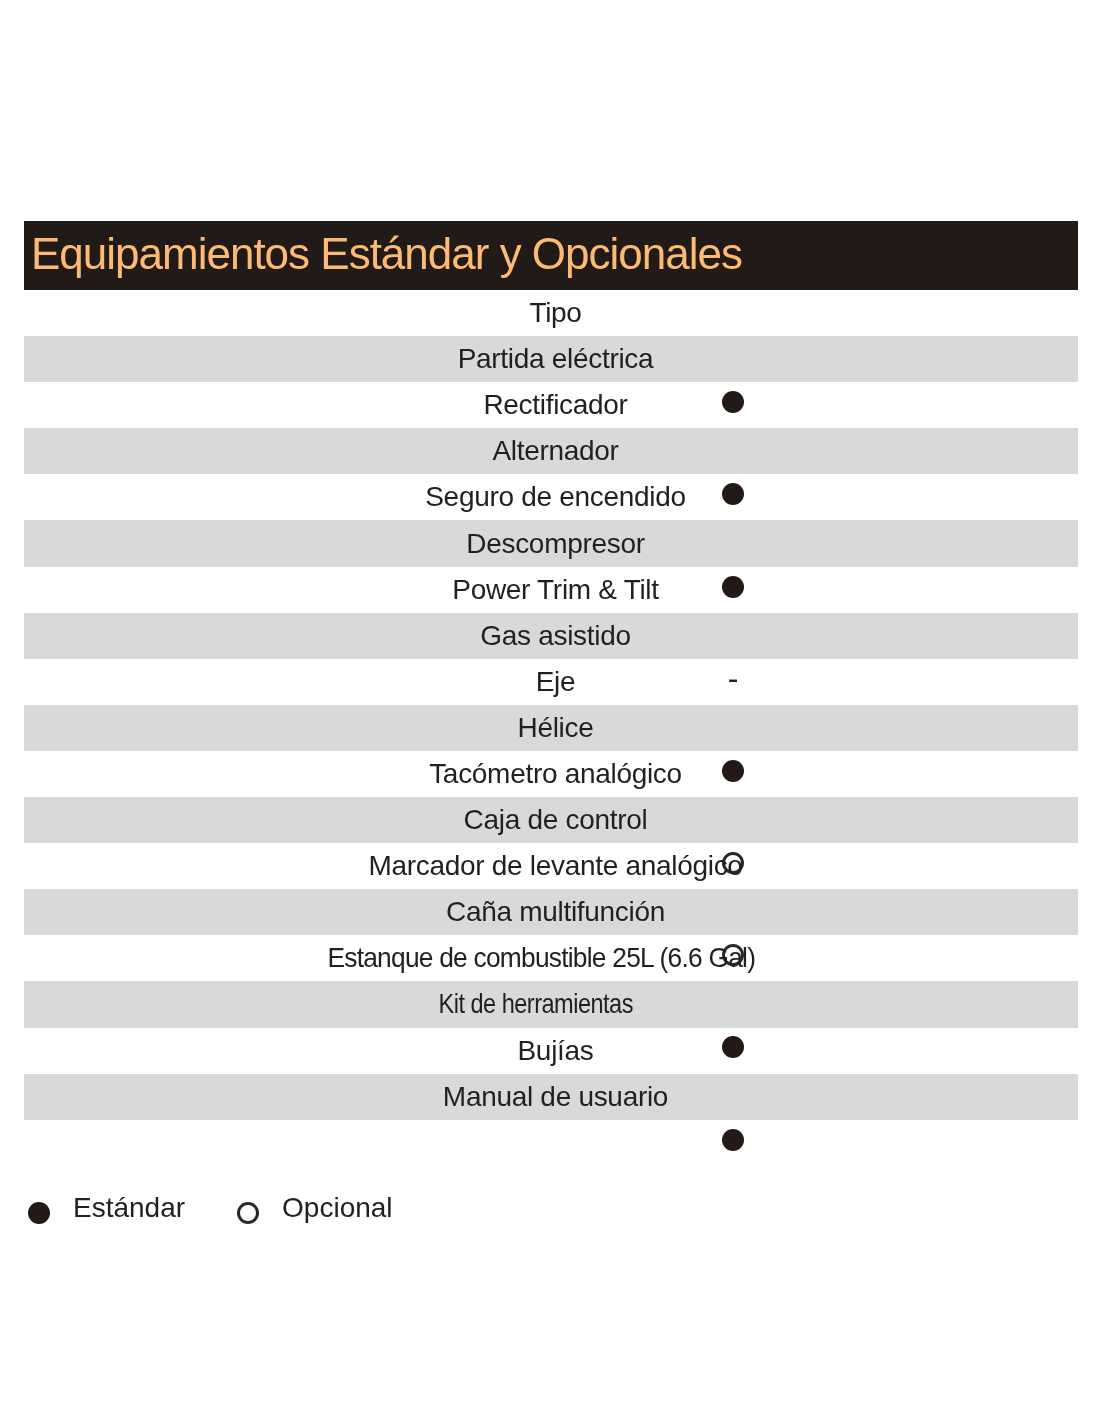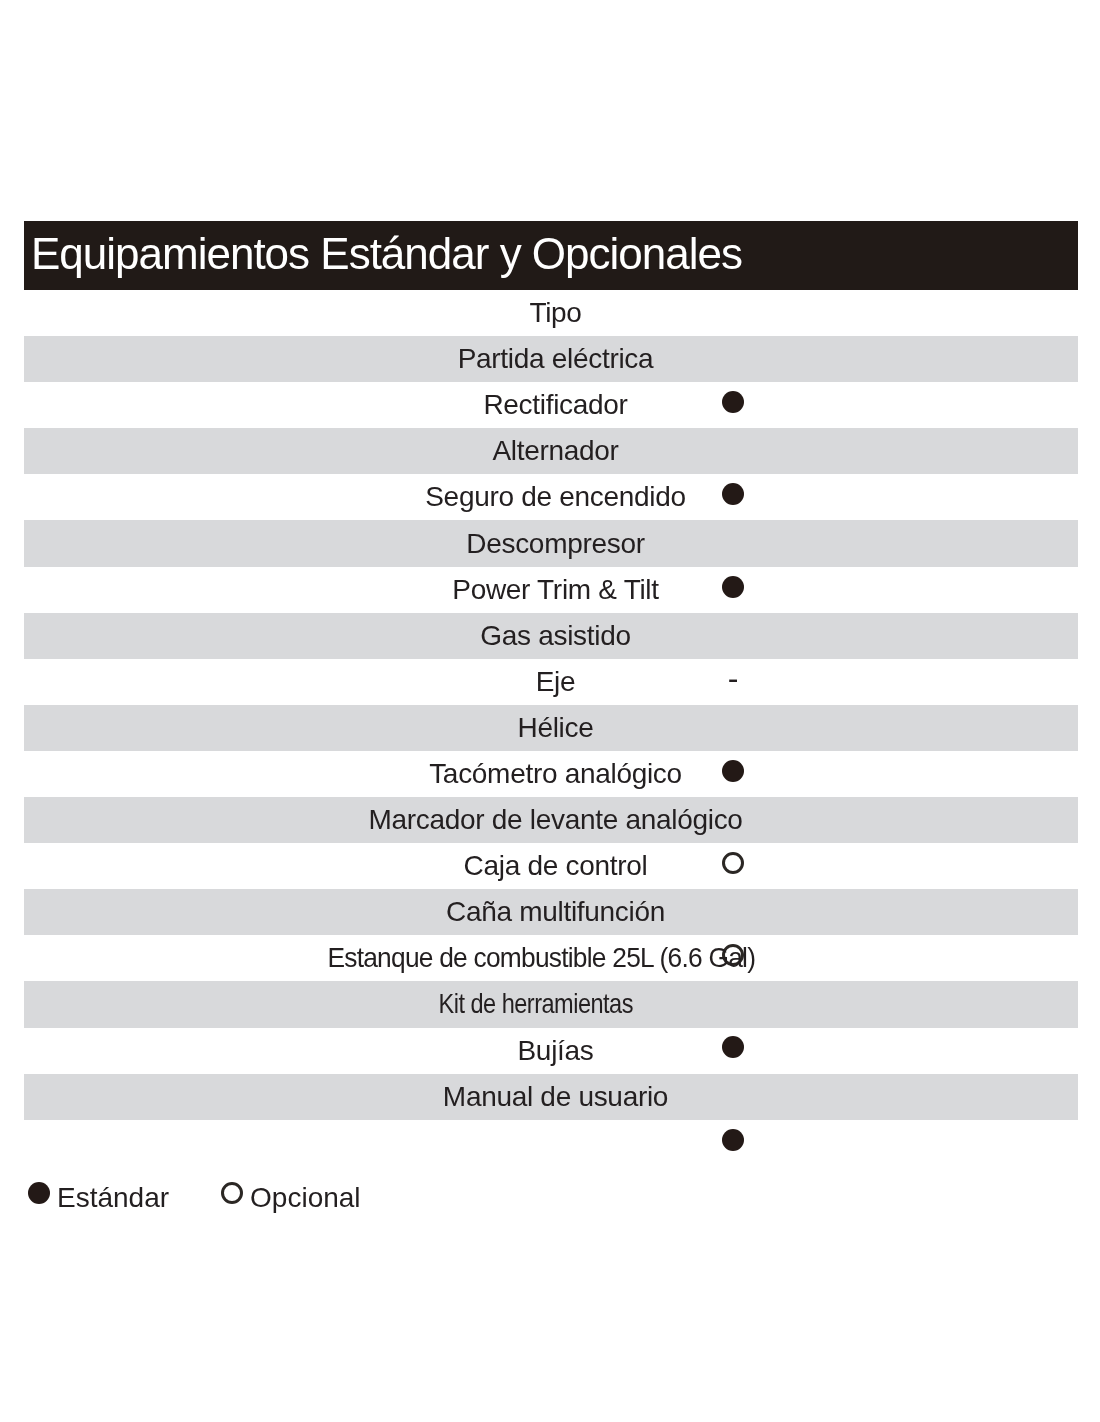--- a/index.html
+++ b/index.html
@@ -12,21 +12,21 @@
     overflow:hidden;
   }
   .title-bar{
     position:absolute;left:24px;top:221px;
     width:1054px;height:69px;
     background:#211a17;
     display:flex;align-items:center;
     box-sizing:border-box;
   }
   .title-bar .title{
-    color:#ffffff;
+    color:#fdba74;
     font-size:44px;
     letter-spacing:-1px;
     padding-left:7px;
     padding-bottom:3px;
     white-space:nowrap;
   }
   .spec-table{
     position:absolute;left:24px;top:290px;
     width:1054px;
   }
@@ -65,22 +65,22 @@
     box-sizing:border-box;
     display:inline-block;flex:0 0 auto;
   }
   .legend{
     position:absolute;left:28px;top:1182px;
     display:flex;align-items:center;
     column-gap:52px;
     font-size:28px;
   }
   .legend-item{
-    display:flex;align-items:flex-start;
-    column-gap:7px;
+    display:flex;align-items:flex-end;
+    column-gap:23px;
     height:42px;
   }
   .legend-item span{white-space:nowrap;}
 </style>
 </head>
 <body>
 
 <div class="title-bar">
   <span class="title">Equipamientos Estándar y Opcionales</span>
 </div>
@@ -147,27 +147,27 @@
           <span class="dot"></span>
         </div>
       </div>
       <div class="row">
         <div class="label">Tacómetro analógico</div>
         <div class="value-cell">
           <span class="ring"></span>
         </div>
       </div>
       <div class="row">
+        <div class="label">Caja de control</div>
+        <div class="value-cell">
+          <span class="ring"></span>
+        </div>
+      </div>
+      <div class="row">
         <div class="label">Marcador de levante analógico</div>
-        <div class="value-cell">
-          <span class="ring"></span>
-        </div>
-      </div>
-      <div class="row">
-        <div class="label">Caja de control</div>
         <div class="value-cell">
           <span class="ring"></span>
         </div>
       </div>
       <div class="row">
         <div class="label">Caña multifunción</div>
         <div class="value-cell">
           <span class="ring"></span>
         </div>
       </div>

